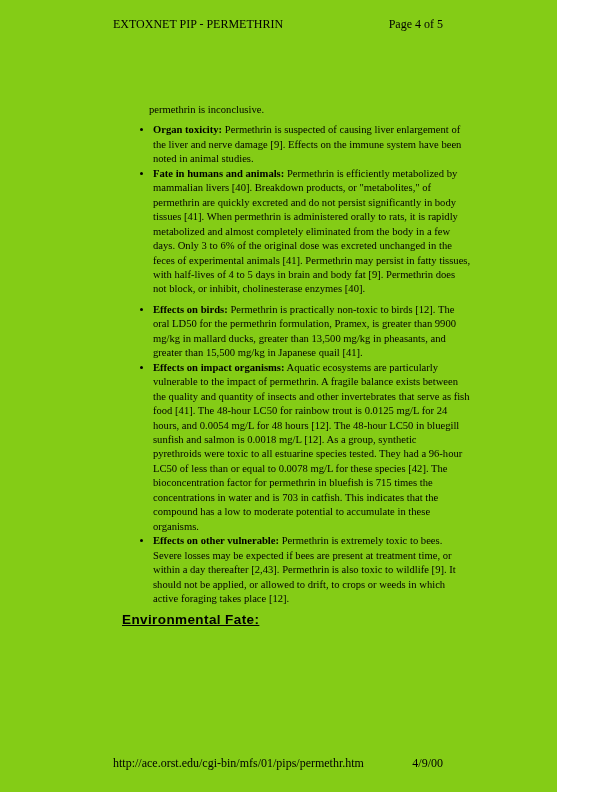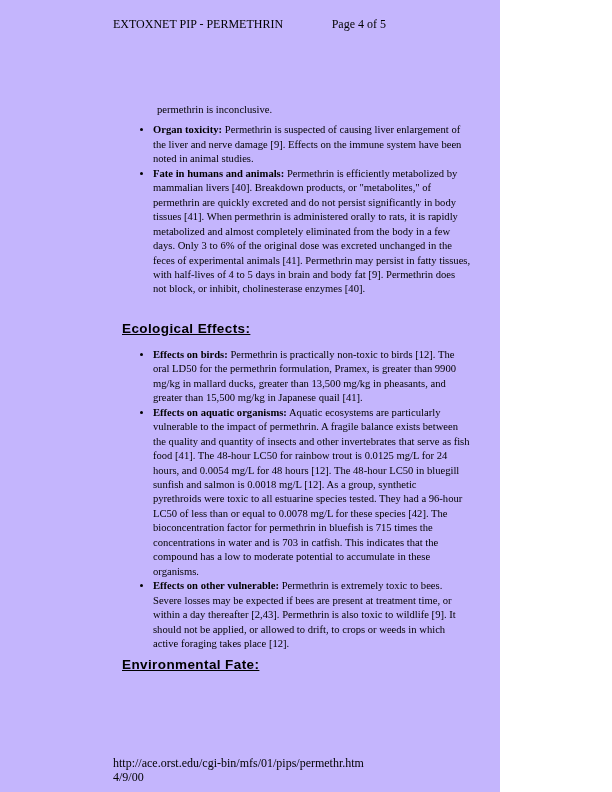--- a/index.html
+++ b/index.html
@@ -2,23 +2,23 @@
 <html><head>
 <meta charset="utf-8">
 <style>
   html, body {
     margin: 0;
     padding: 0;
     background: #ffffff;
   }
   .page {
     position: relative;
-    width: 500px;
+    width: 557px;
     height: 792px;
-    background: #c4b5fd;
+    background: #84cc16;
     color: #000000;
     font-family: "Liberation Serif", "DejaVu Serif", serif;
     overflow: hidden;
   }
   .page-header {
     position: absolute;
     left: 113px;
     right: 114px;
     top: 17px;
     display: flex;
@@ -28,32 +28,31 @@
   }
   .page-footer {
     position: absolute;
     left: 113px;
     right: 114px;
     top: 756px;
     display: flex;
     justify-content: space-between;
     font-size: 12px;
     line-height: 14px;
-    flex-direction: column;
   }
   .content {
     position: absolute;
     left: 122px;
     top: 103px;
     width: 390px;
     font-size: 10.6px;
     line-height: 14.45px;
   }
   .continuation {
-    margin-left: 35px;
+    margin-left: 27px;
     white-space: pre-line;
   }
   ul.bullets {
     margin: 6px;
     padding: 0 0 0 25px;
     list-style: disc outside;
   }
   ul.bullets li {
     white-space: pre-line;
   }
@@ -95,28 +94,27 @@
 mammalian livers [40]. Breakdown products, or "metabolites," of
 permethrin are quickly excreted and do not persist significantly in body
 tissues [41]. When permethrin is administered orally to rats, it is rapidly
 metabolized and almost completely eliminated from the body in a few
 days. Only 3 to 6% of the original dose was excreted unchanged in the
 feces of experimental animals [41]. Permethrin may persist in fatty tissues,
 with half-lives of 4 to 5 days in brain and body fat [9]. Permethrin does
 not block, or inhibit, cholinesterase enzymes [40].</span></li>
     </ul>
 
-    <h2 class="sec-heading">Ecological Effects:</h2>
 
     <ul class="bullets">
       <li><b class="lead">Effects on birds:</b><span> Permethrin is practically non-toxic to birds [12]. The
 oral LD50 for the permethrin formulation, Pramex, is greater than 9900
 mg/kg in mallard ducks, greater than 13,500 mg/kg in pheasants, and
 greater than 15,500 mg/kg in Japanese quail [41].</span></li>
-      <li><b class="lead">Effects on aquatic organisms:</b><span> Aquatic ecosystems are particularly
+      <li><b class="lead">Effects on impact organisms:</b><span> Aquatic ecosystems are particularly
 vulnerable to the impact of permethrin. A fragile balance exists between
 the quality and quantity of insects and other invertebrates that serve as fish
 food [41]. The 48-hour LC50 for rainbow trout is 0.0125 mg/L for 24
 hours, and 0.0054 mg/L for 48 hours [12]. The 48-hour LC50 in bluegill
 sunfish and salmon is 0.0018 mg/L [12]. As a group, synthetic
 pyrethroids were toxic to all estuarine species tested. They had a 96-hour
 LC50 of less than or equal to 0.0078 mg/L for these species [42]. The
 bioconcentration factor for permethrin in bluefish is 715 times the
 concentrations in water and is 703 in catfish. This indicates that the
 compound has a low to moderate potential to accumulate in these

